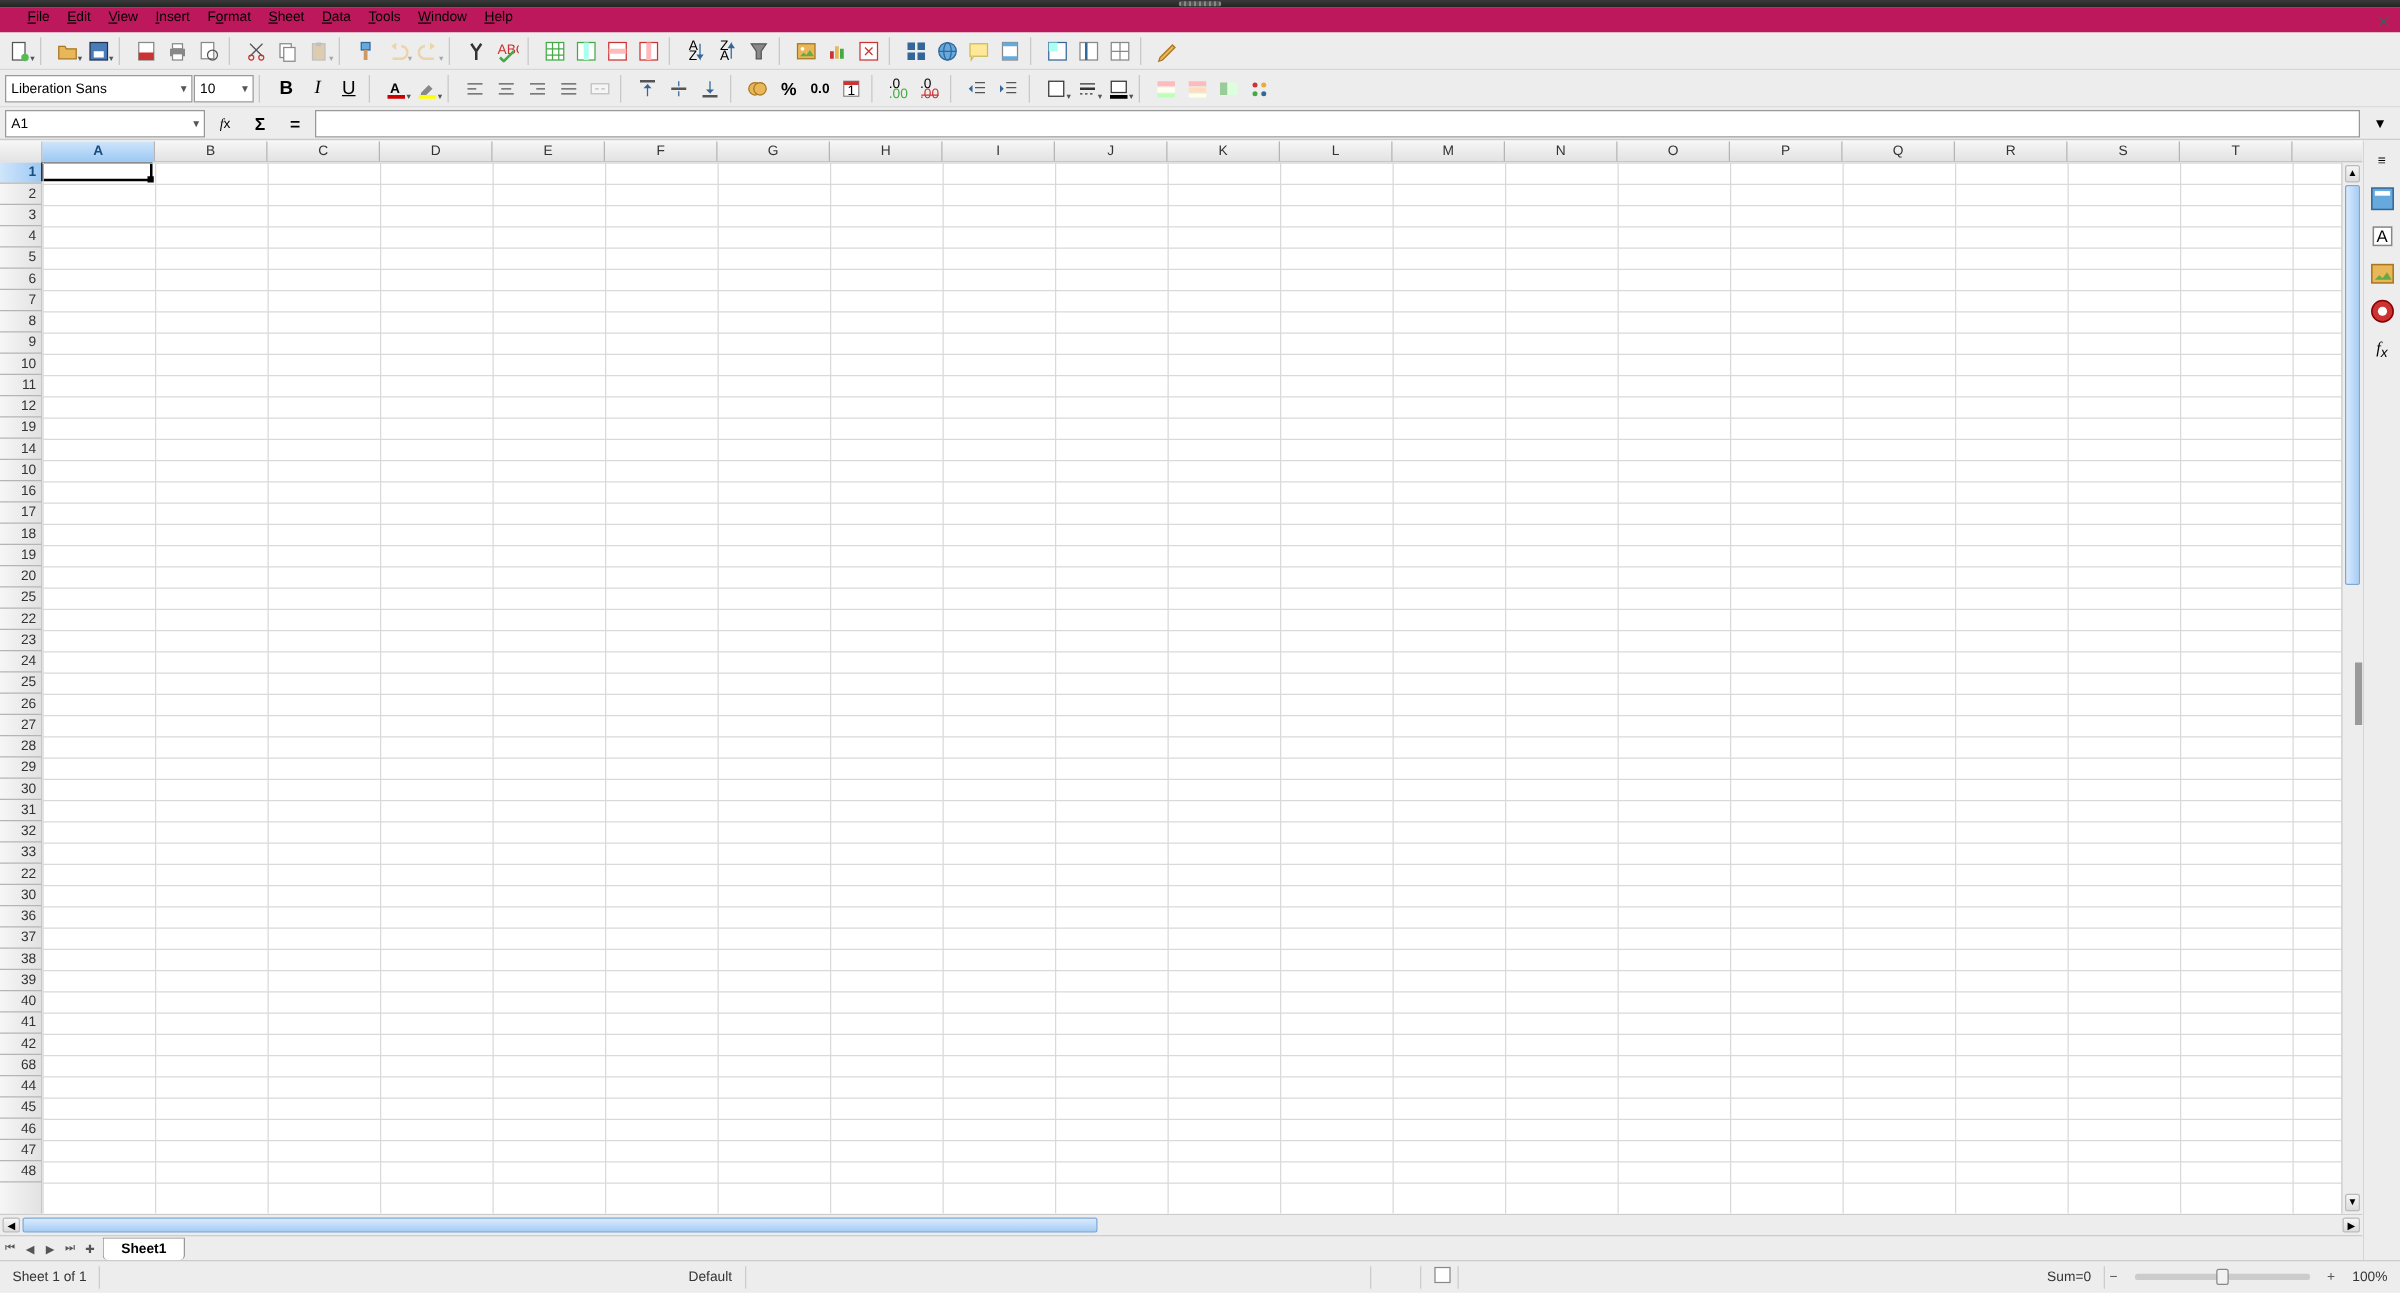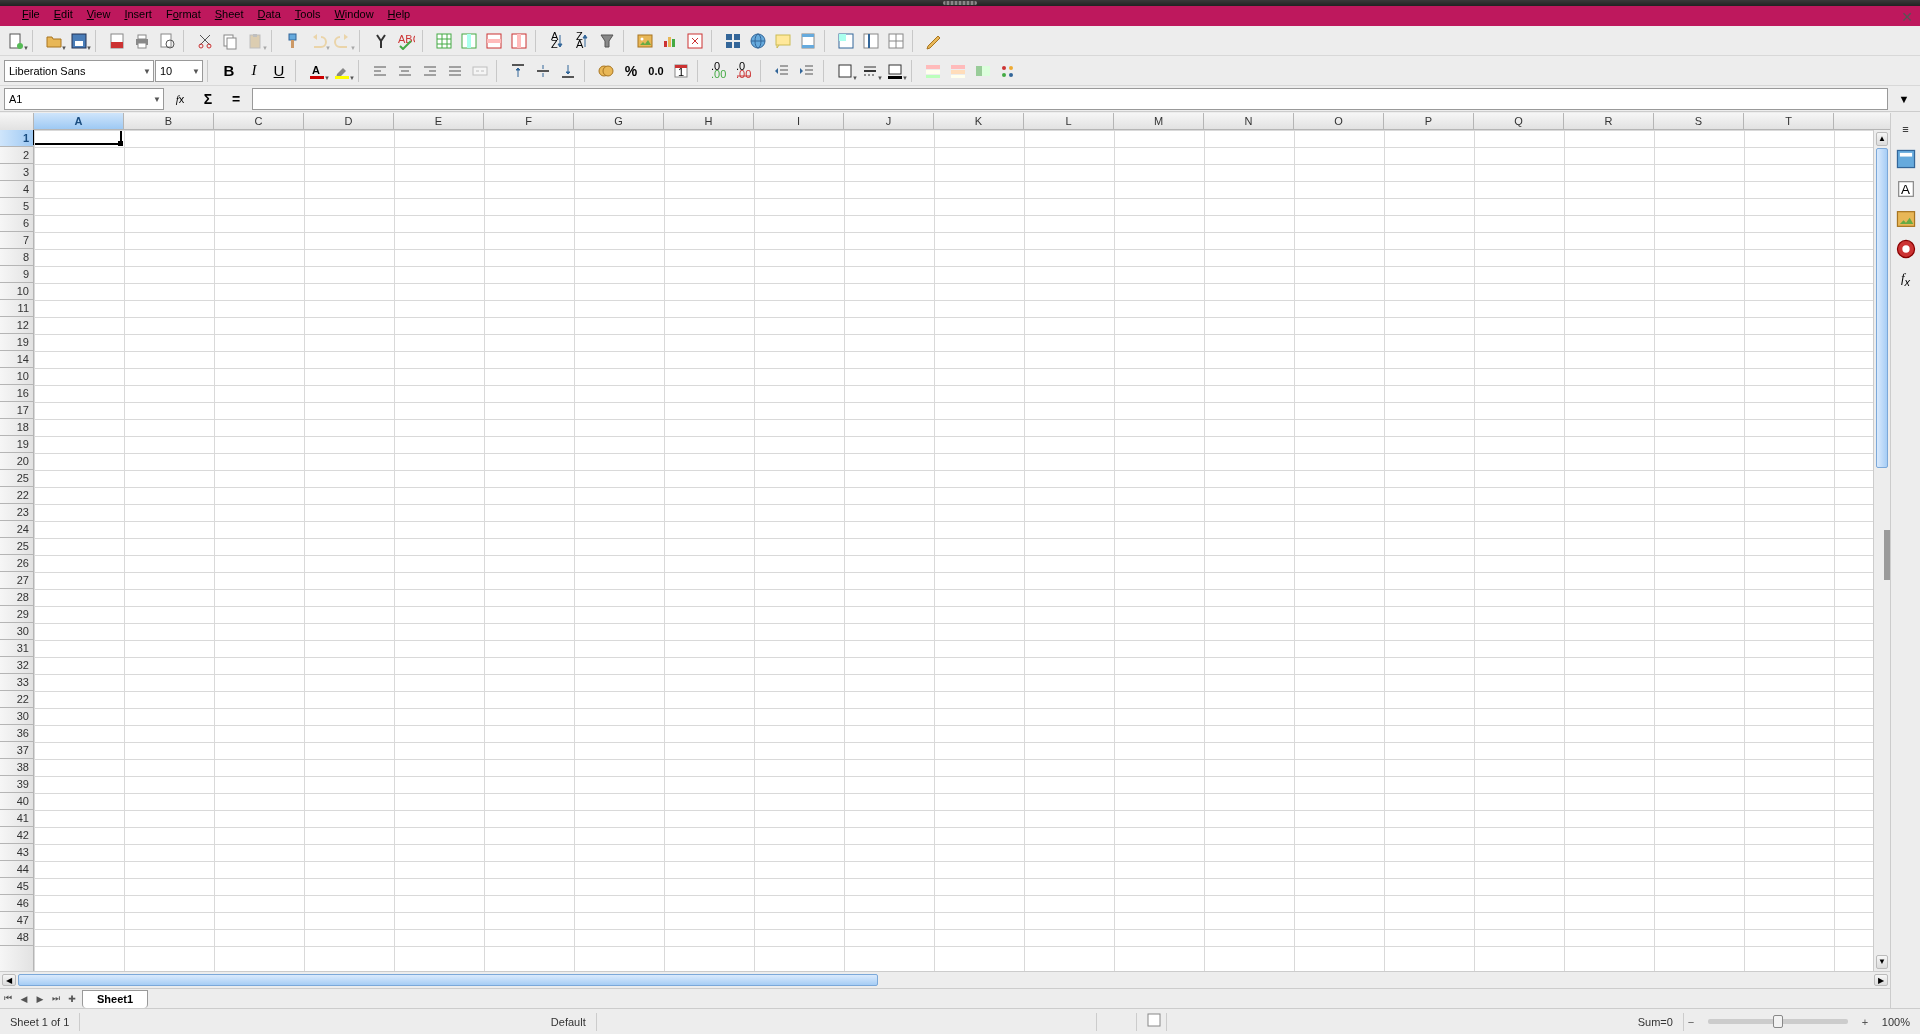--- a/index.html
+++ b/index.html
@@ -598,21 +598,21 @@
           <div class="rowhdr">33</div>
           <div class="rowhdr">22</div>
           <div class="rowhdr">30</div>
           <div class="rowhdr">36</div>
           <div class="rowhdr">37</div>
           <div class="rowhdr">38</div>
           <div class="rowhdr">39</div>
           <div class="rowhdr">40</div>
           <div class="rowhdr">41</div>
           <div class="rowhdr">42</div>
-          <div class="rowhdr">43</div>
+          <div class="rowhdr">68</div>
           <div class="rowhdr">44</div>
           <div class="rowhdr">45</div>
           <div class="rowhdr">46</div>
           <div class="rowhdr">47</div>
           <div class="rowhdr">48</div>
         </div>
       <div class="cells" id="cells">
         <div class="active-cell" style="left:-1px;top:-1px;width:89px;height:16px">
             <div class="fill-handle"></div>
           </div>

